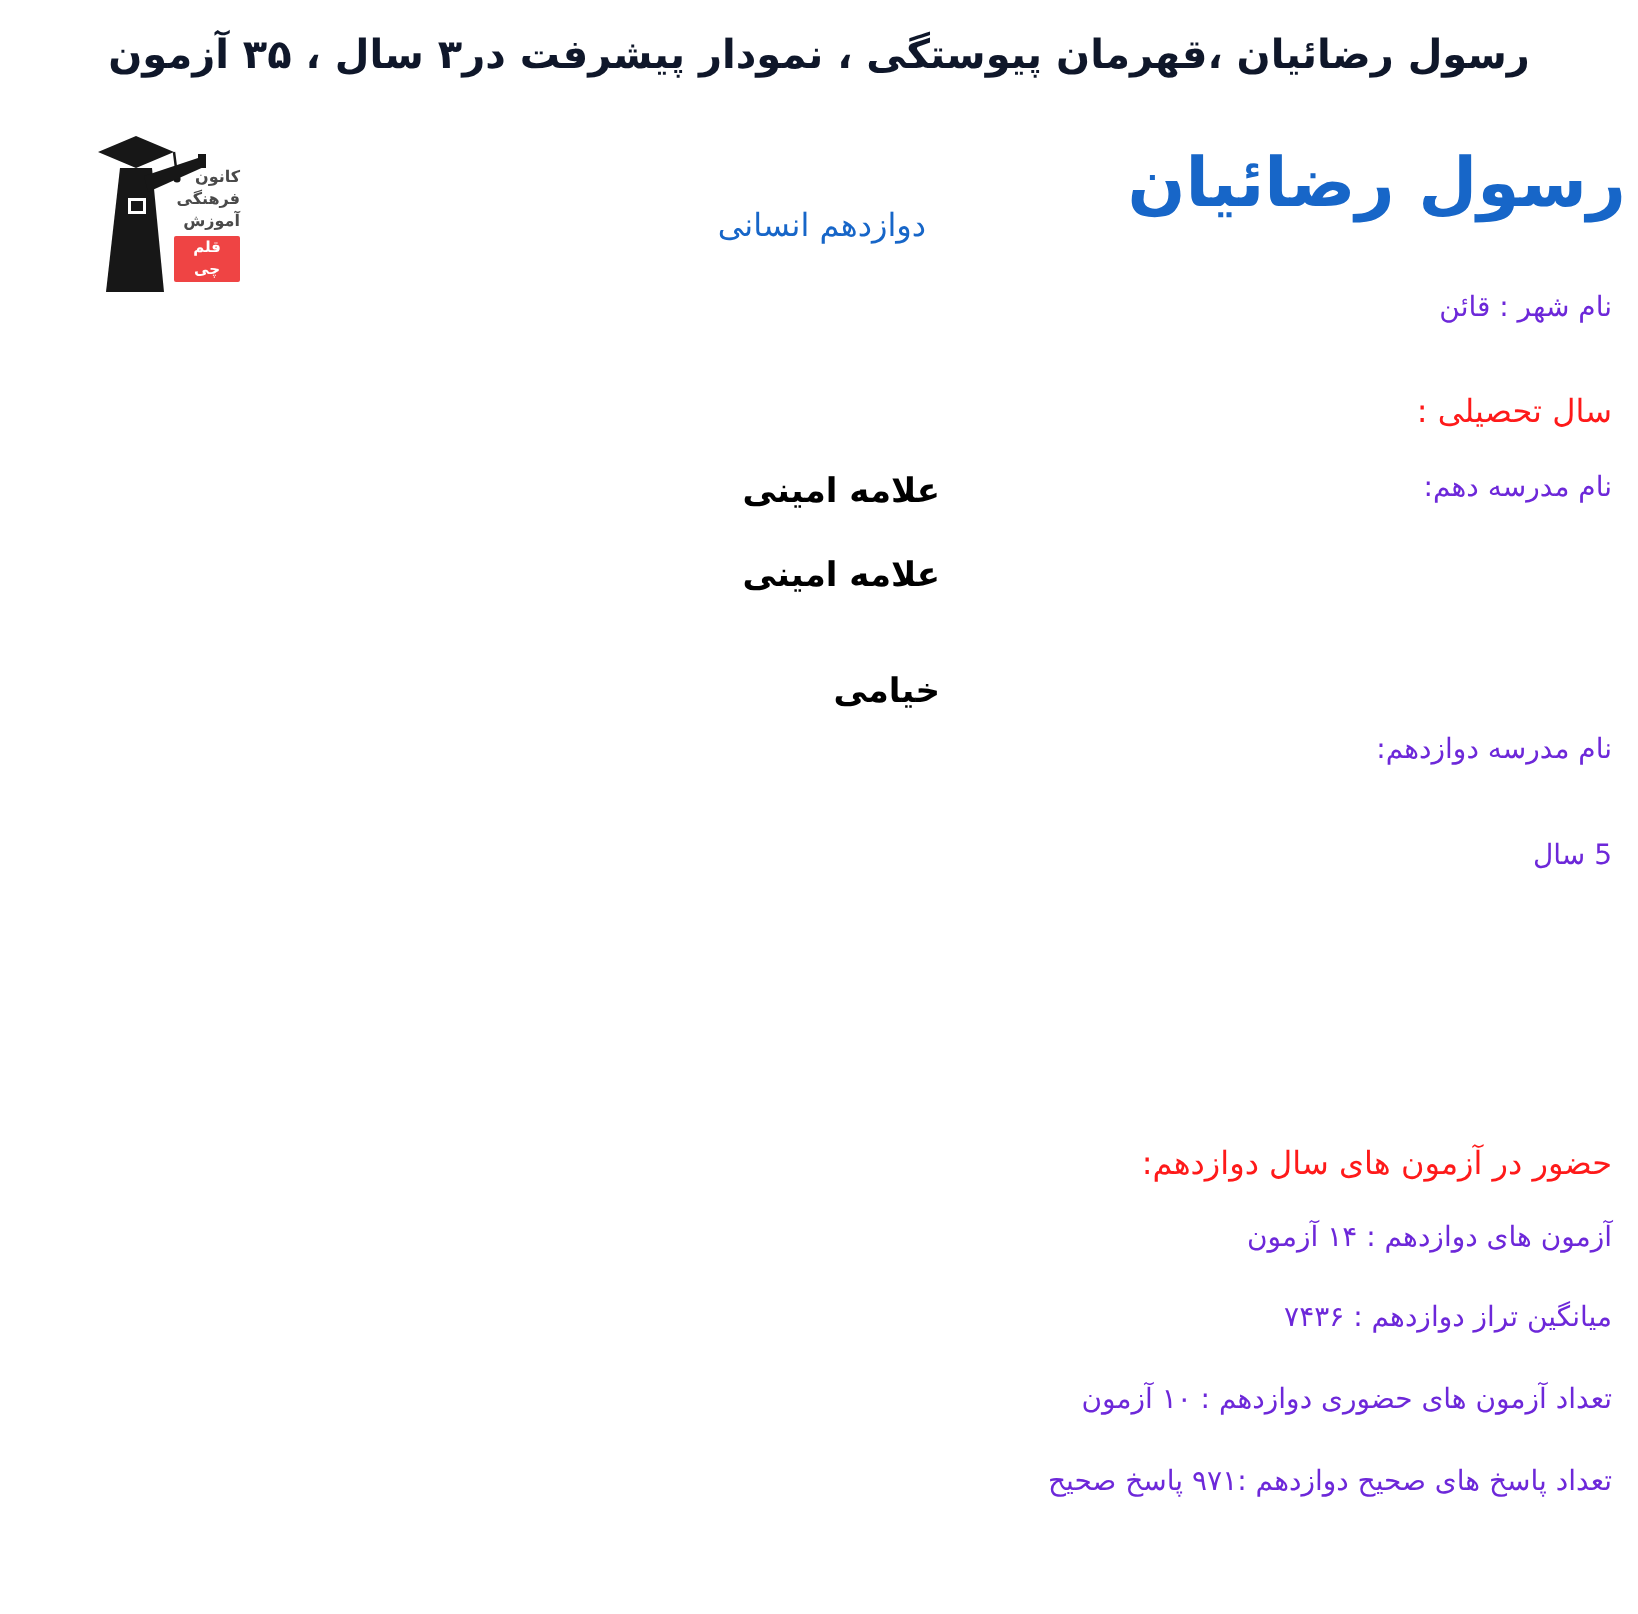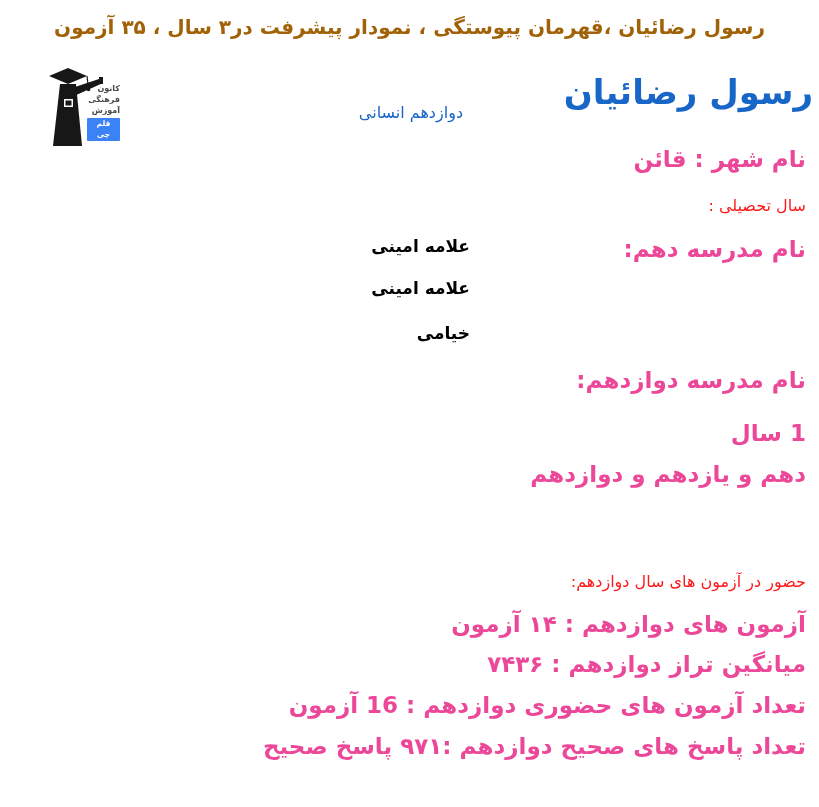--- a/index.html
+++ b/index.html
@@ -7,41 +7,41 @@
     position:relative;
     width:819px;height:807px;
     background:#ffffff;
     overflow:hidden;
     font-family:"DejaVu Sans",sans-serif;
     direction:rtl;
   }
   .title{
     position:absolute;top:15px;left:0;right:0;
     text-align:center;
-    color:#a16207;
+    color:#0f172a;
     font-size:20px;font-weight:bold;
     white-space:nowrap;
   }
   .student-name{
     position:absolute;top:72px;right:6px;
     color:#1766c8;
     font-size:34px;font-weight:bold;
     white-space:nowrap;
   }
   .grade{
     position:absolute;top:87px;right:356px;
     color:#1766c8;
     font-size:16px;font-weight:normal;
     white-space:nowrap;
     margin-top:16px;
   }
   .line{
     position:absolute;right:13px;
-    color:#ec4899;
-    font-size:23px;font-weight:bold;
+    color:#6d28d9;
+    font-size:14px;font-weight:normal;
     white-space:nowrap;
     direction:rtl;
   }
   .red-header{
     color:#fe1a1a;
     font-weight:normal;
     font-size:16px;
   }
   .value{
     position:absolute;right:349px;
@@ -58,21 +58,21 @@
   .logo svg{position:absolute;left:0;top:0;}
   .logo-text{
     position:absolute;right:0;top:21px;width:33px;
     text-align:right;
     font-size:8px;line-height:1.35;
     color:#4a4a4a;font-weight:bold;
     direction:rtl;
   }
   .logo-brand{
     margin-top:2px;
-    background:#3b82f6;
+    background:#ef4444;
     color:#ffffff;
     font-size:7.5px;font-weight:bold;
     text-align:center;
     padding:1px 2px;
     border-radius:1px;
   }
 </style>
 </head>
 <body>
 
@@ -105,24 +105,23 @@
   <div class="line" style="top:146px;">نام شهر : قائن</div>
 
   <div class="line red-header" style="top:196px;">سال تحصیلی :</div>
 
   <div class="line" style="top:236px;">نام مدرسه دهم:</div>
   <div class="value" style="top:236px;">علامه امینی</div>
 
   <div class="value" style="top:278px;">علامه امینی</div>
 
   <div class="line" style="top:319px;margin-top:48px;">نام مدرسه دوازدهم:</div>
-  <div class="value" style="top:323px;margin-left:28px;">خیامی</div>
+  <div class="value" style="top:336px;margin-left:28px;">خیامی</div>
 
-  <div class="line" style="top:420px;">1 سال</div>
-  <div class="line" style="top:461px;">دهم و یازدهم و دوازدهم</div>
+  <div class="line" style="top:420px;">5 سال</div>
 
   <div class="line red-header" style="top:572px;">حضور در آزمون های سال دوازدهم:</div>
   <div class="line" style="top:611px;">آزمون های دوازدهم : ۱۴ آزمون</div>
   <div class="line" style="top:651px;">میانگین تراز دوازدهم : ۷۴۳۶</div>
-  <div class="line" style="top:692px;">تعداد آزمون های حضوری دوازدهم : 16 آزمون</div>
+  <div class="line" style="top:692px;">تعداد آزمون های حضوری دوازدهم : ۱۰ آزمون</div>
   <div class="line" style="top:733px;">تعداد پاسخ های صحیح دوازدهم :۹۷۱ پاسخ صحیح</div>
 
 </div>
 
 </body></html>

